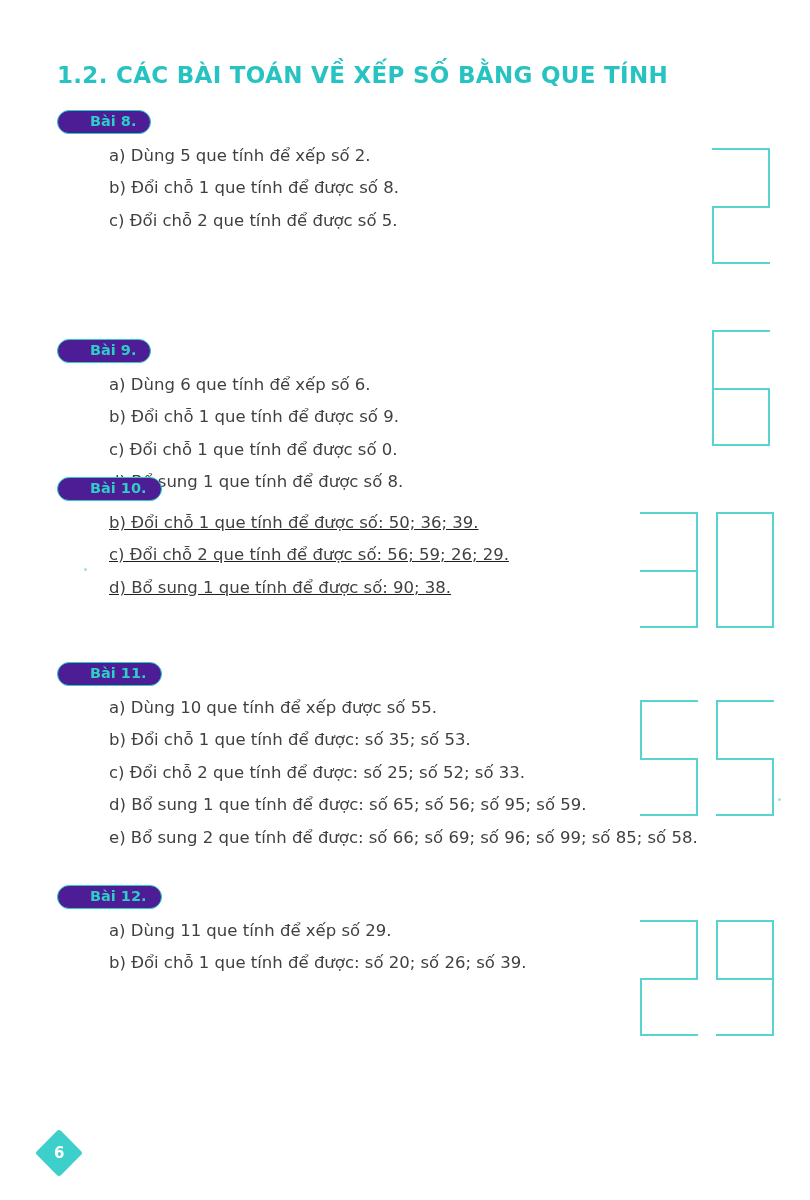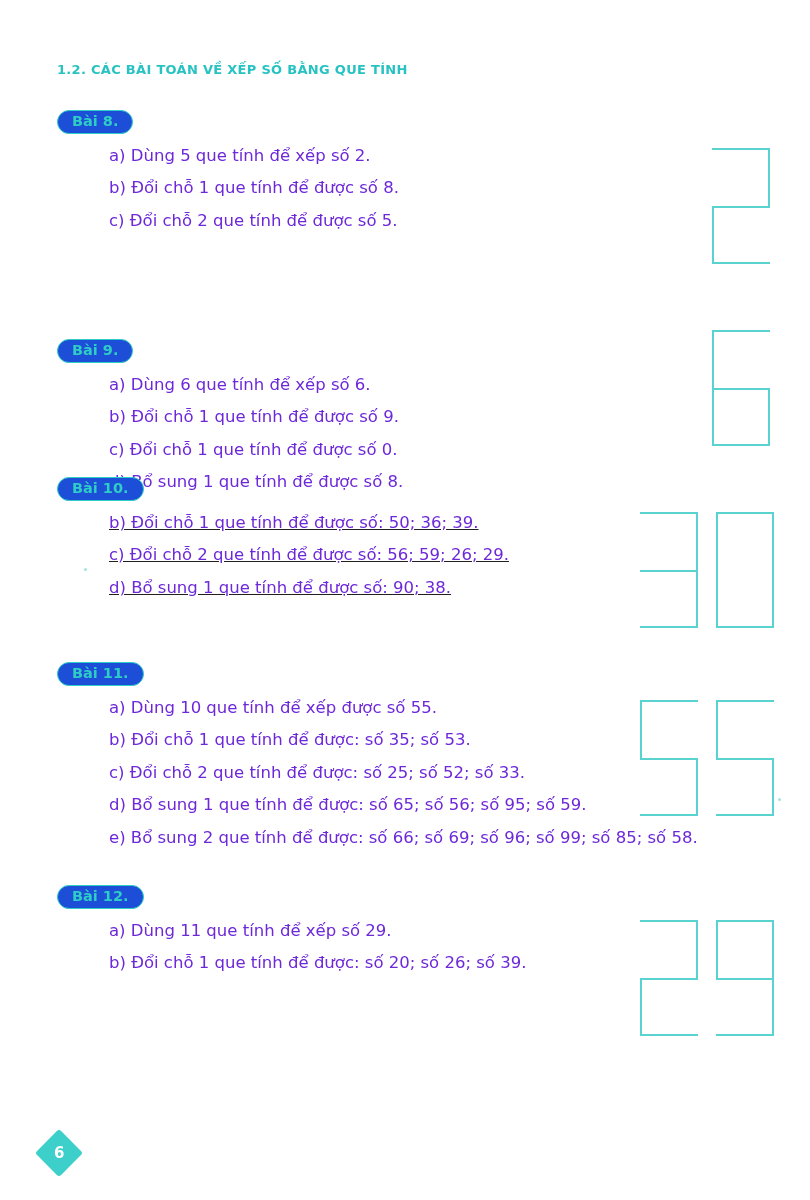--- a/index.html
+++ b/index.html
@@ -19,53 +19,53 @@
   .page {
     position: relative;
     width: 810px;
     height: 1200px;
     padding: 0;
   }
   .section-title {
     position: absolute;
     left: 57px;
     top: 62px;
-    font-size: 13px;
+    font-size: 23px;
     font-weight: bold;
     color: #27c2c2;
     letter-spacing: 0.3px;
     font-family: "DejaVu Sans", sans-serif;
     text-transform: uppercase;
   }
   .exercise {
     position: absolute;
     left: 57px;
     width: 640px;
   }
   .badge {
     display: inline-block;
     border: 1.6px solid #2ecdc6;
     border-radius: 14px;
     color: #2ecdc6;
     font-weight: bold;
     font-size: 14.5px;
-    padding: 3px 14px 4px 14px;
+    padding: 3px 14px 4px 32px;
     line-height: 1;
-    background: #1d4ed8;
+    background: #4c1d95;
     font-family: "DejaVu Sans", sans-serif;
   }
   .items {
     margin-top: 14px;
     padding-left: 52px;
   }
   .item {
     font-size: 16.5px;
     line-height: 1.0;
     margin-bottom: 16px;
-    color: #6d28d9;
+    color: #404040;
     white-space: nowrap;
   }
   .item:last-child { margin-bottom: 0; }
 
   
   .art {
     position: absolute;
   }
   .seg {
     position: absolute;

